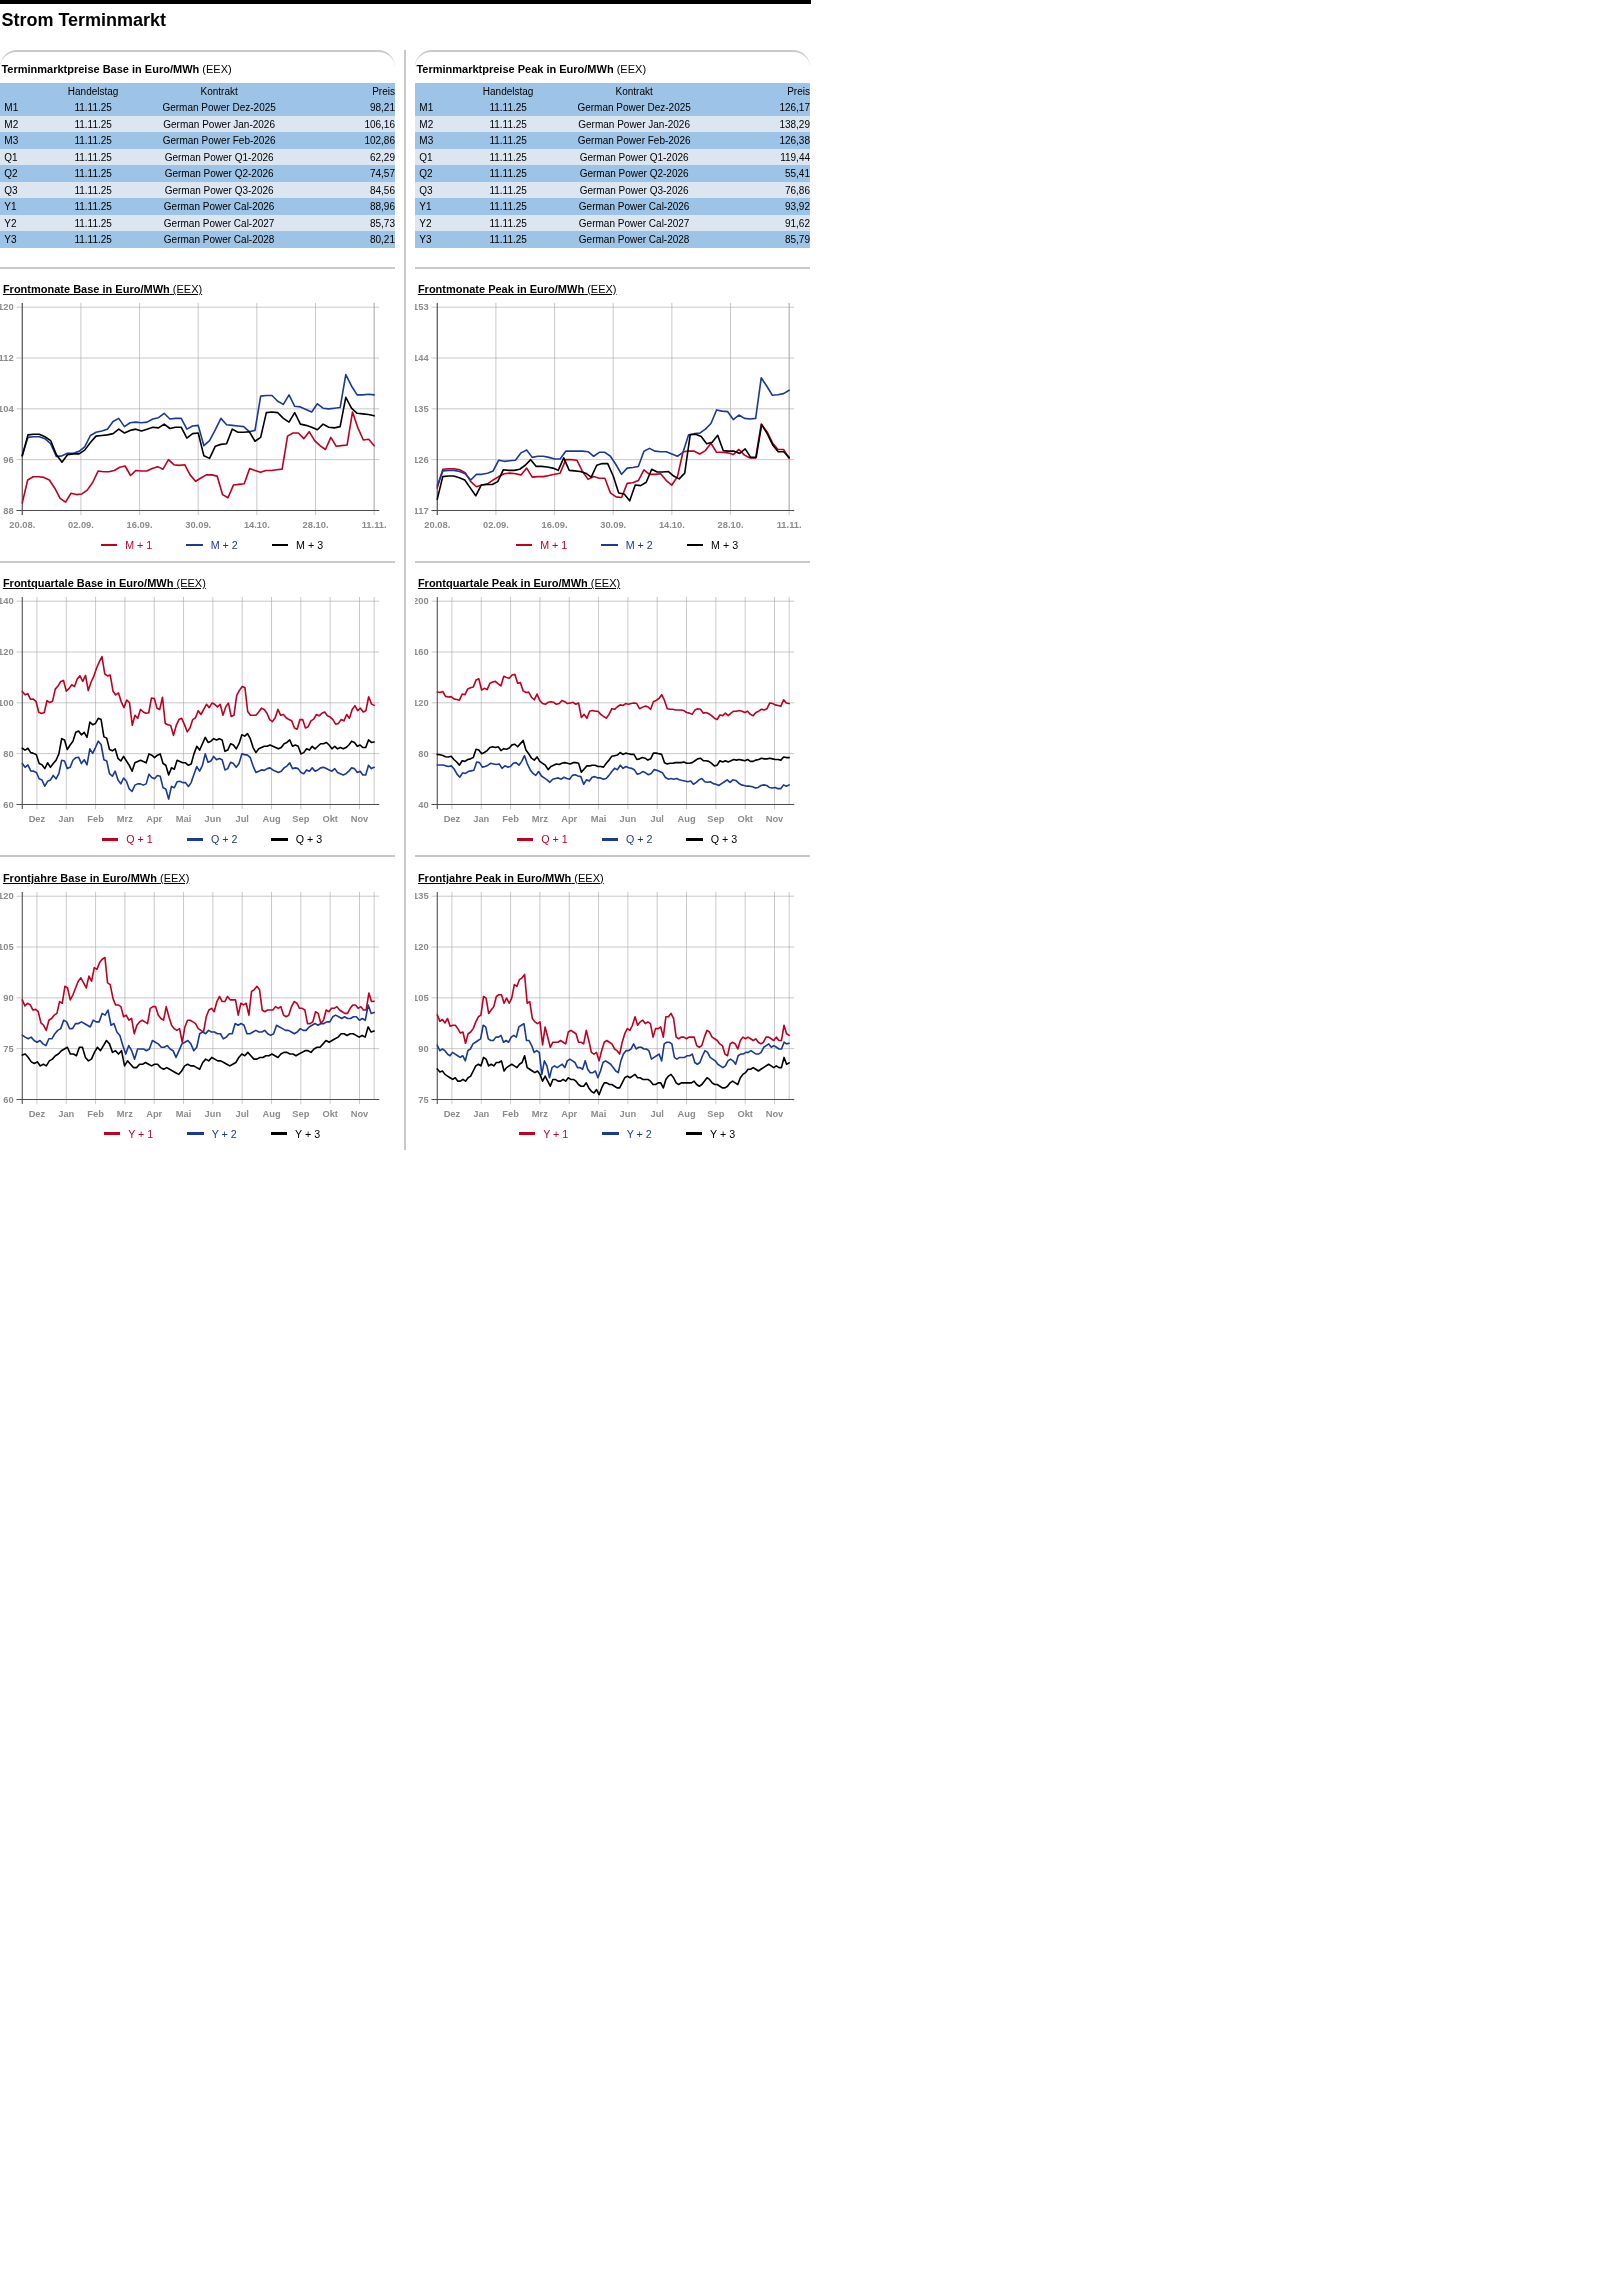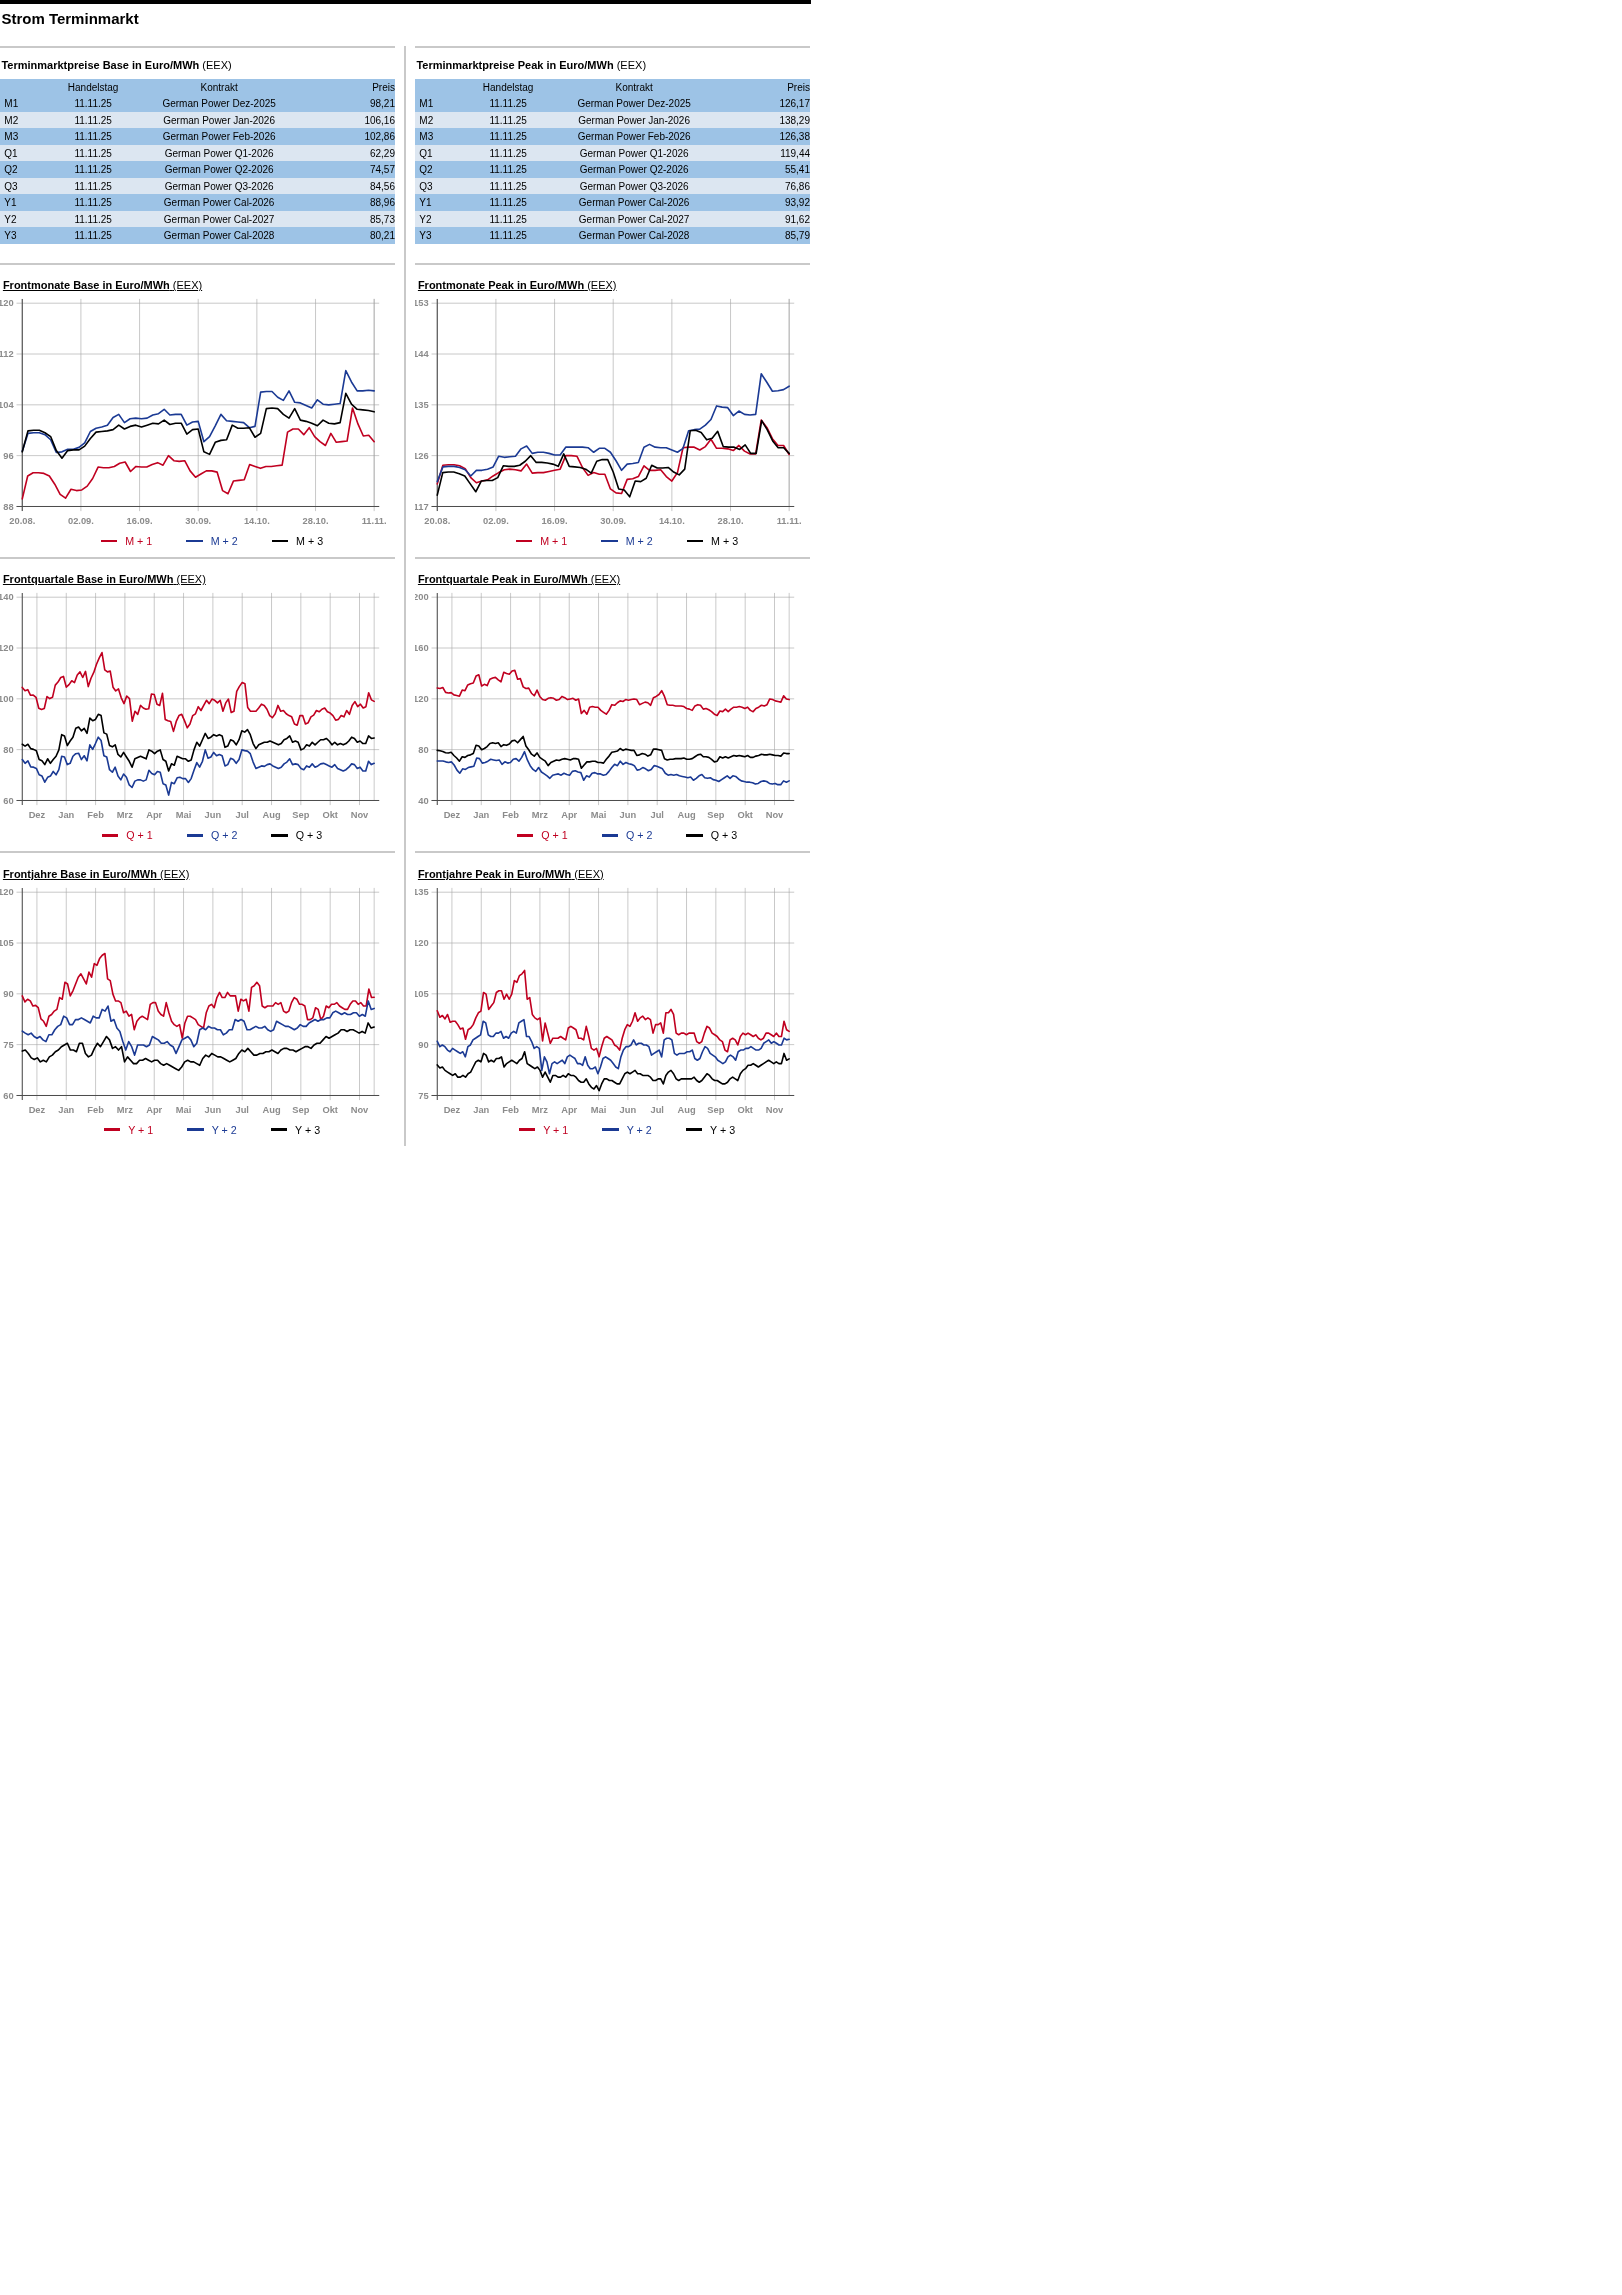--- a/index.html
+++ b/index.html
@@ -1,24 +1,24 @@
 <!DOCTYPE html>
 <html style="font-size:11.5px"><head>
 <meta charset="utf-8">
 <style>
   html,body{margin:0;padding:0;background:#fff;color:#000;font-family:"Liberation Sans",sans-serif;}
   .page{width:811px;position:relative;background:#fff;}
   .topbar{height:3.6px;background:#000;}
-  .page-title{font-size:15px;font-weight:bold;margin:6.4px 0 18.6px 1.4px;letter-spacing:0;}
+  .page-title{font-size:18px;font-weight:bold;margin:6.4px 0 18.6px 1.4px;letter-spacing:0;}
   .grid{display:grid;grid-template-columns:395px 20px 395px;}
   .vdivider{grid-column:2;grid-row:1 / span 4;justify-self:center;width:2.1px;background:#C9C9C9;}
   .cell{border-top:2.9px solid #C9C9C9;min-height:7.2px;}
   .cell.left{grid-column:1;}
   .cell.right{grid-column:3;}
-  .r1{grid-row:1;} .r2{grid-row:2;} .r3{grid-row:3;} .r4{grid-row:4;}
+  .r1{grid-row:1;border-radius:17px;} .r2{grid-row:2;} .r3{grid-row:3;} .r4{grid-row:4;}
   .sec-title{font-size:11px;font-weight:bold;margin:11.5px 0 7.9px 1.4px;}
   .sec-title .suffix{font-weight:normal;}
   .chart .sec-title{margin:14.3px 0 0 2.9px;text-decoration:underline;}
   table.futures{border-collapse:collapse;width:100%;font-size:10px;table-layout:fixed;margin-bottom:18.6px;}
   table.futures th{font-weight:normal;}
   table.futures th,table.futures td{height:16.5px;padding:0;white-space:nowrap;overflow:hidden;}
   .c-label{width:6.5%;text-align:left;padding-left:4.3px !important;}
   .c-date{width:32.5%;text-align:center;}
   .c-kontrakt{width:32%;text-align:center;}
   .c-preis{width:29%;text-align:right;}

